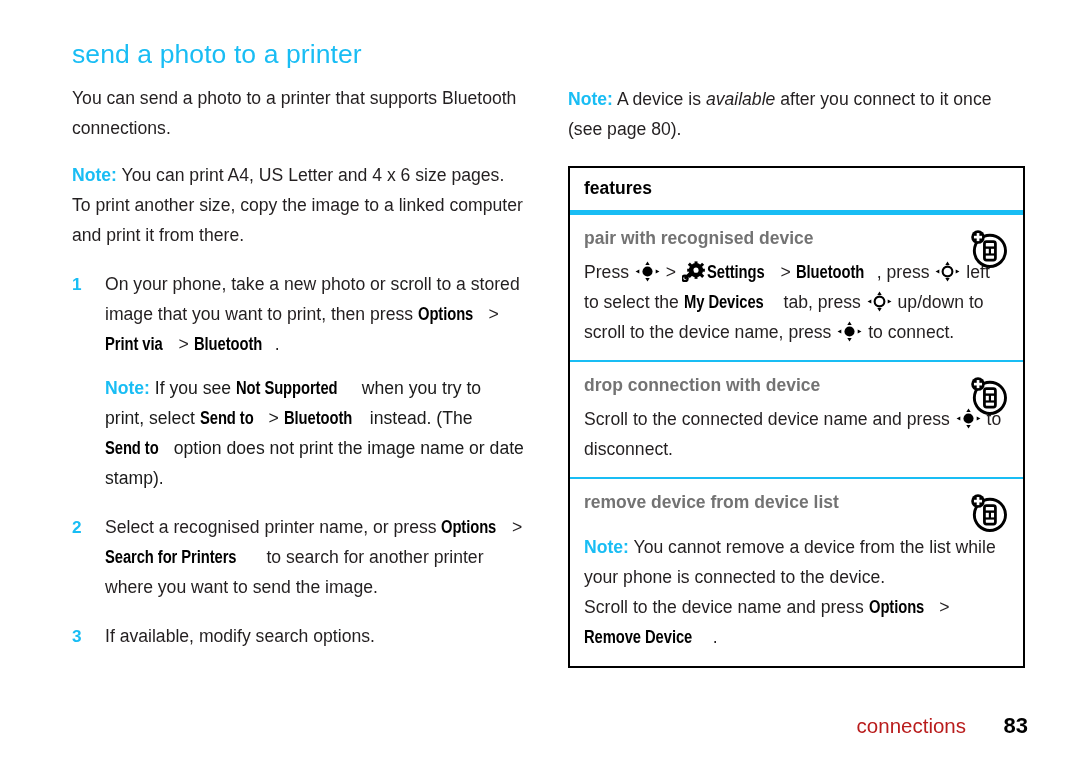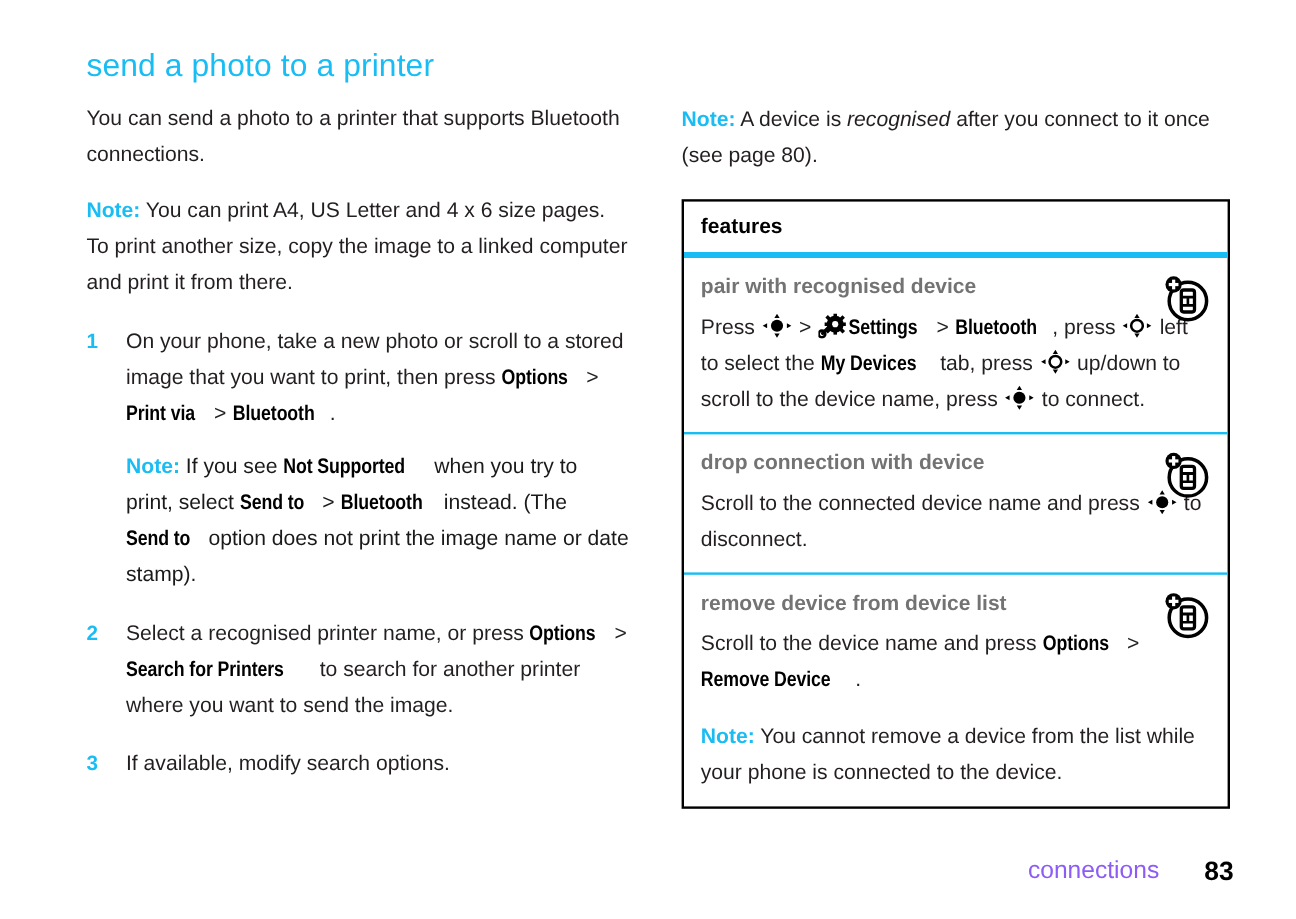--- a/index.html
+++ b/index.html
@@ -140,21 +140,21 @@
     position: absolute;
     left: 0;
     right: 0;
     bottom: 28px;
     height: 32px;
   }
   .footer-chapter {
     position: absolute;
     right: 114px;
     bottom: 0;
-    color: #8b5cf6;
+    color: #b91c1c;
     font-size: 20.5px;
     font-weight: 400;
   }
   .footer-page {
     position: absolute;
     right: 52px;
     bottom: -1px;
     color: #000;
     font-size: 22px;
     font-weight: bold;
@@ -215,21 +215,21 @@
         <span>If available, modify search options.</span>
       </div>
 
     </div>
   </div>
 
   <div class="col col-right">
 
 
     <p class="para" style="position:absolute;top:84px;left:0;width:455px;">
-      <b class="note">Note:</b><span> A device is </span><i class="ital">recognised</i><span> after you connect to it once (see page 80).</span>
+      <b class="note">Note:</b><span> A device is </span><i class="ital">available</i><span> after you connect to it once (see page 80).</span>
     </p>
 
     <div class="feat-table" style="position:absolute;top:166px;left:0;width:457px;">
 
       <div class="feat-head">features</div>
       <div class="rule-thick"></div>
 
       <div class="feat-row">
         <div class="row-title">pair with recognised device</div>
         <div class="row-icon">
@@ -318,24 +318,24 @@
             <circle cx="25" cy="26" r="17" fill="none" stroke="#000" stroke-width="3.2"></circle>
             <rect x="19" y="16" width="12" height="20" rx="2.2" fill="none" stroke="#000" stroke-width="3"></rect>
             <line x1="19" y1="22.5" x2="31" y2="22.5" stroke="#000" stroke-width="2.6"></line>
             <line x1="25" y1="22.5" x2="25" y2="30" stroke="#000" stroke-width="2.4"></line>
             <line x1="19" y1="30" x2="31" y2="30" stroke="#000" stroke-width="2.4"></line>
             <circle cx="12" cy="11" r="7.4" fill="#000"></circle>
             <rect x="10.6" y="6.6" width="2.9" height="8.8" fill="#fff"></rect>
             <rect x="7.6" y="9.6" width="8.8" height="2.9" fill="#fff"></rect>
           </svg>
         </div>
-        <div class="row-body">Scroll to the device name and press <span class="ui">Options</span> &gt; <span class="ui">Remove Device</span>.</div>
         <div class="row-body" style="margin-top:17px;">
           <b class="note">Note:</b><span> You cannot remove a device from the list while your phone is connected to the device.</span>
         </div>
+        <div class="row-body">Scroll to the device name and press <span class="ui">Options</span> &gt; <span class="ui">Remove Device</span>.</div>
       </div>
 
     </div>
   </div>
 
   <div class="footer">
     <span class="footer-chapter">connections</span>
     <span class="footer-page">83</span>
   </div>
 

